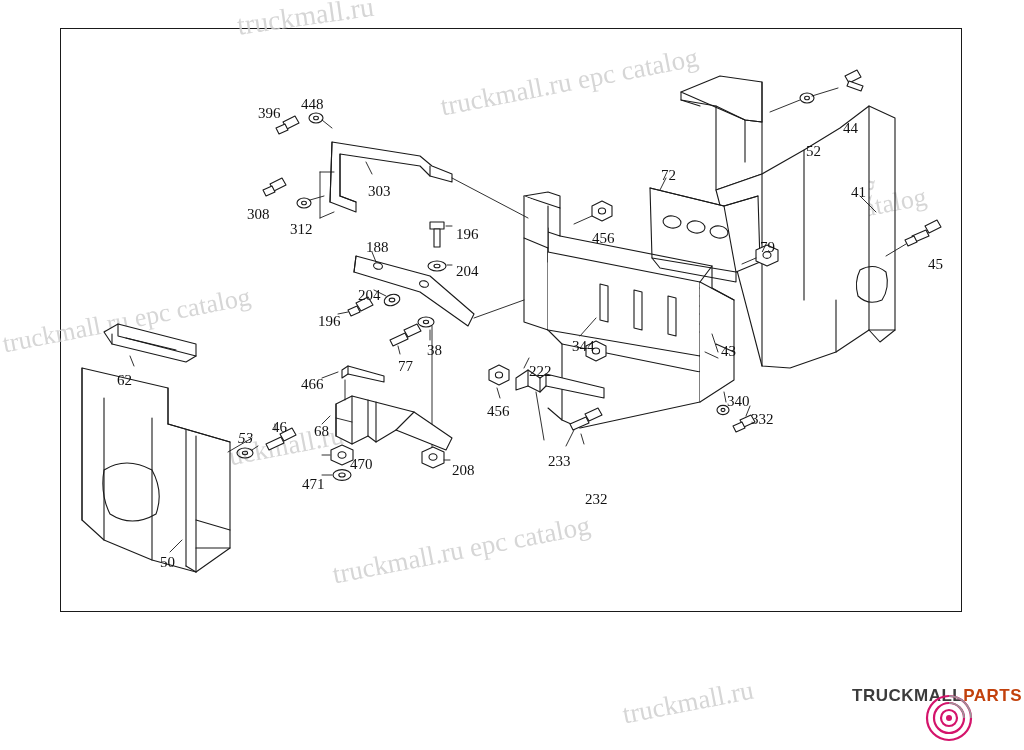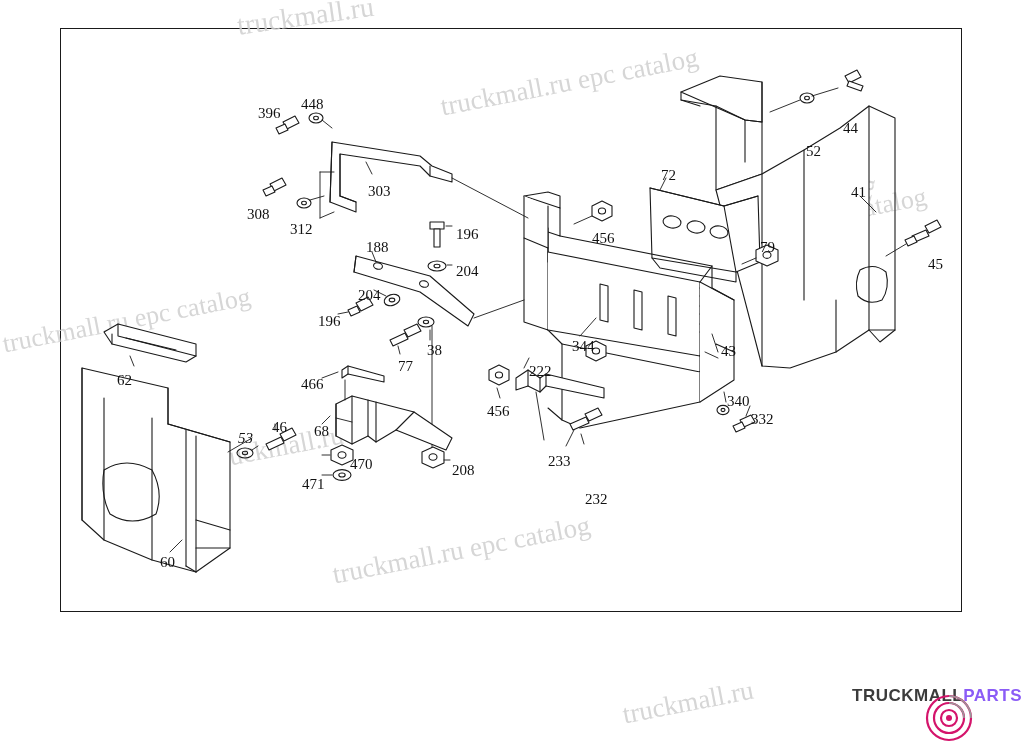--- a/index.html
+++ b/index.html
@@ -66,21 +66,21 @@
     position: absolute;
     left: 0; top: 0;
     font-family: "Liberation Sans", sans-serif;
     font-size: 17px;
     letter-spacing: 0.5px;
     font-weight: bold;
     color: #3b3b3b;
     white-space: nowrap;
   }
   #brand .brand-accent {
-    color: #8b5cf6;
+    color: #c2410c;
   }
   #brand-mark {
     position: absolute;
     left: 918px;
     top: 690px;
     width: 62px;
     height: 56px;
   }
 </style>
 </head>
@@ -333,21 +333,21 @@
       <div class="label" style="left: 398px; top: 359px;">77</div>
       <div class="label" style="left: 427px; top: 343px;">38</div>
       <div class="label" style="left: 301px; top: 377px;">466</div>
       <div class="label" style="left: 314px; top: 424px;">68</div>
       <div class="label" style="left: 302px; top: 457px; margin-left: 48px;">470</div>
       <div class="label" style="left: 302px; top: 477px;">471</div>
       <div class="label" style="left: 452px; top: 463px;">208</div>
       <div class="label" style="left: 272px; top: 420px;">46</div>
       <div class="label" style="left: 238px; top: 431px; font-style: italic;">53</div>
       <div class="label" style="left: 117px; top: 373px;">62</div>
-      <div class="label" style="left: 160px; top: 555px;">60</div>
+      <div class="label" style="left: 160px; top: 555px;">50</div>
       <div class="label" style="left: 592px; top: 231px;">456</div>
       <div class="label" style="left: 661px; top: 168px;">72</div>
       <div class="label" style="left: 760px; top: 240px;">79</div>
       <div class="label" style="left: 572px; top: 339px;">344</div>
       <div class="label" style="left: 529px; top: 352px; margin-top: 12px;">222</div>
       <div class="label" style="left: 487px; top: 404px;">456</div>
       <div class="label" style="left: 548px; top: 454px;">233</div>
       <div class="label" style="left: 585px; top: 448px; margin-top: 44px;">232</div>
       <div class="label" style="left: 721px; top: 344px;">43</div>
       <div class="label" style="left: 727px; top: 394px;">340</div>

